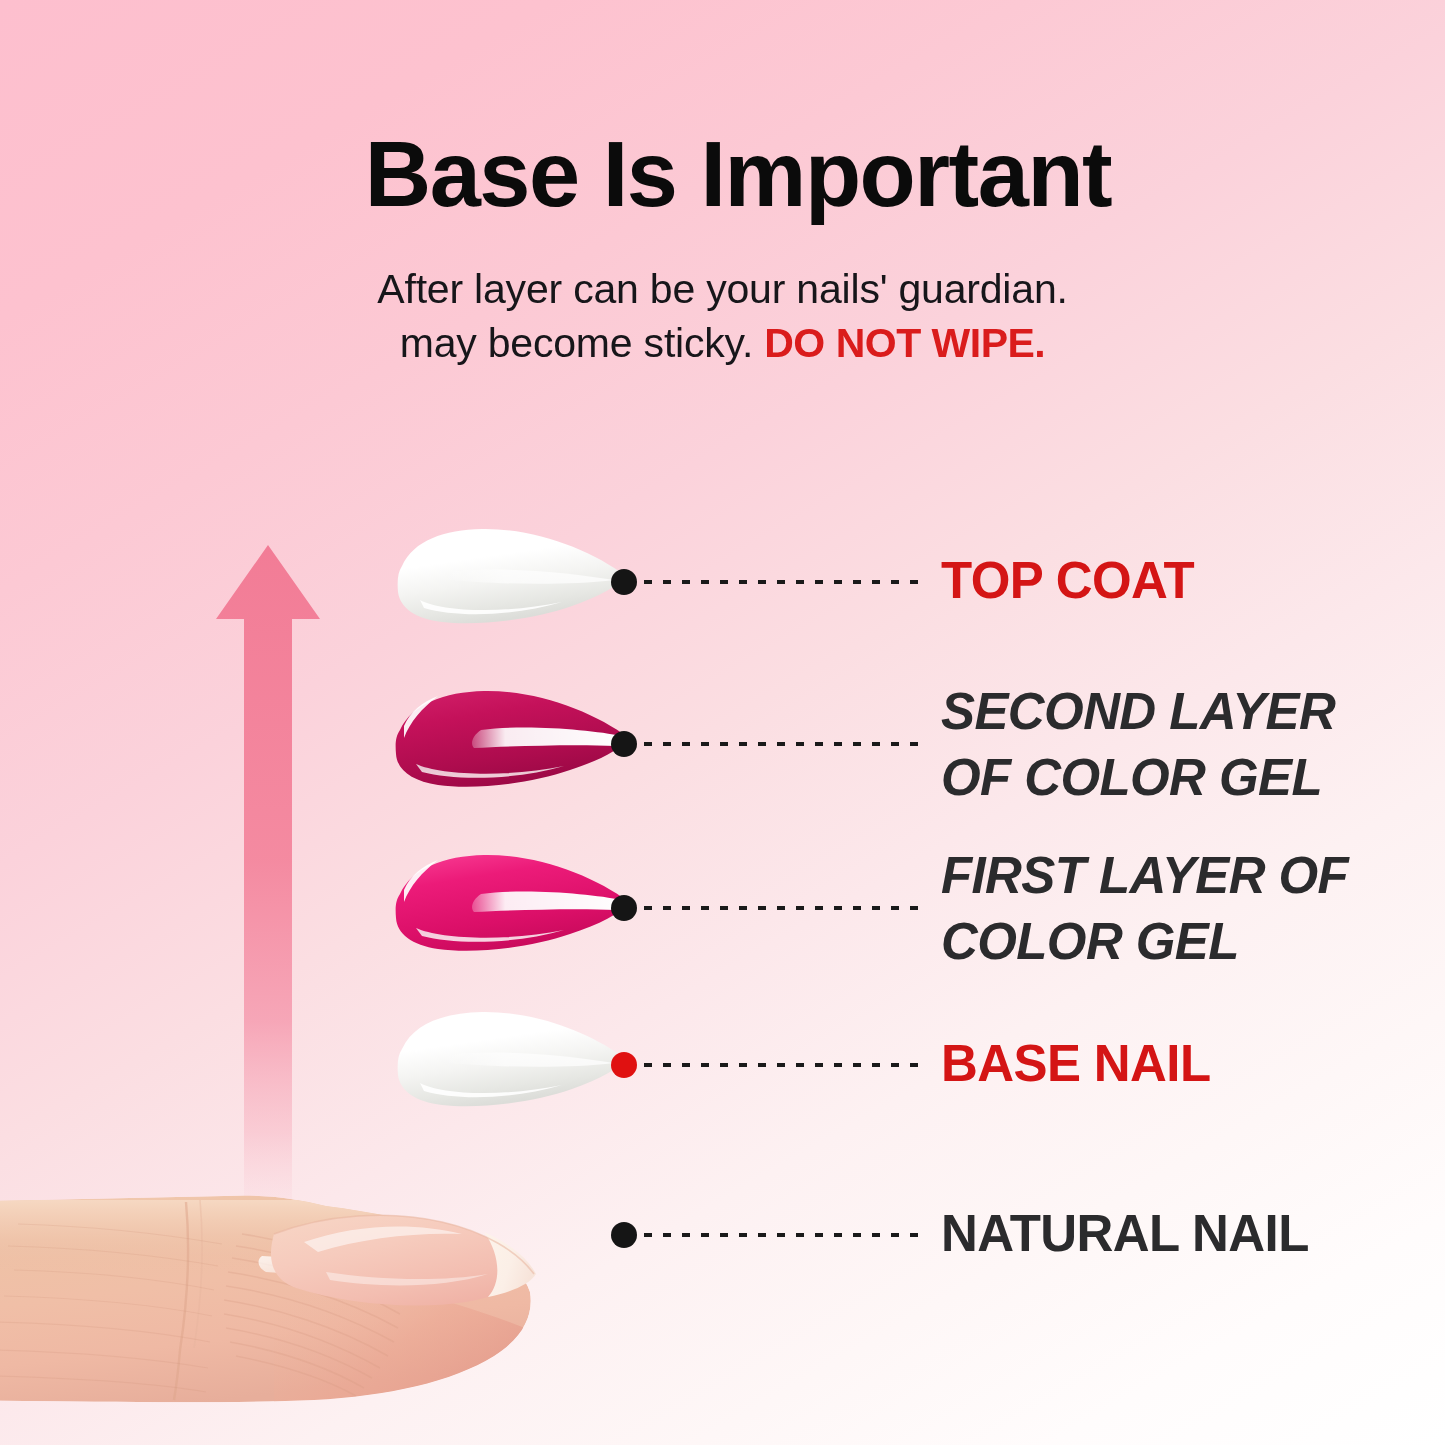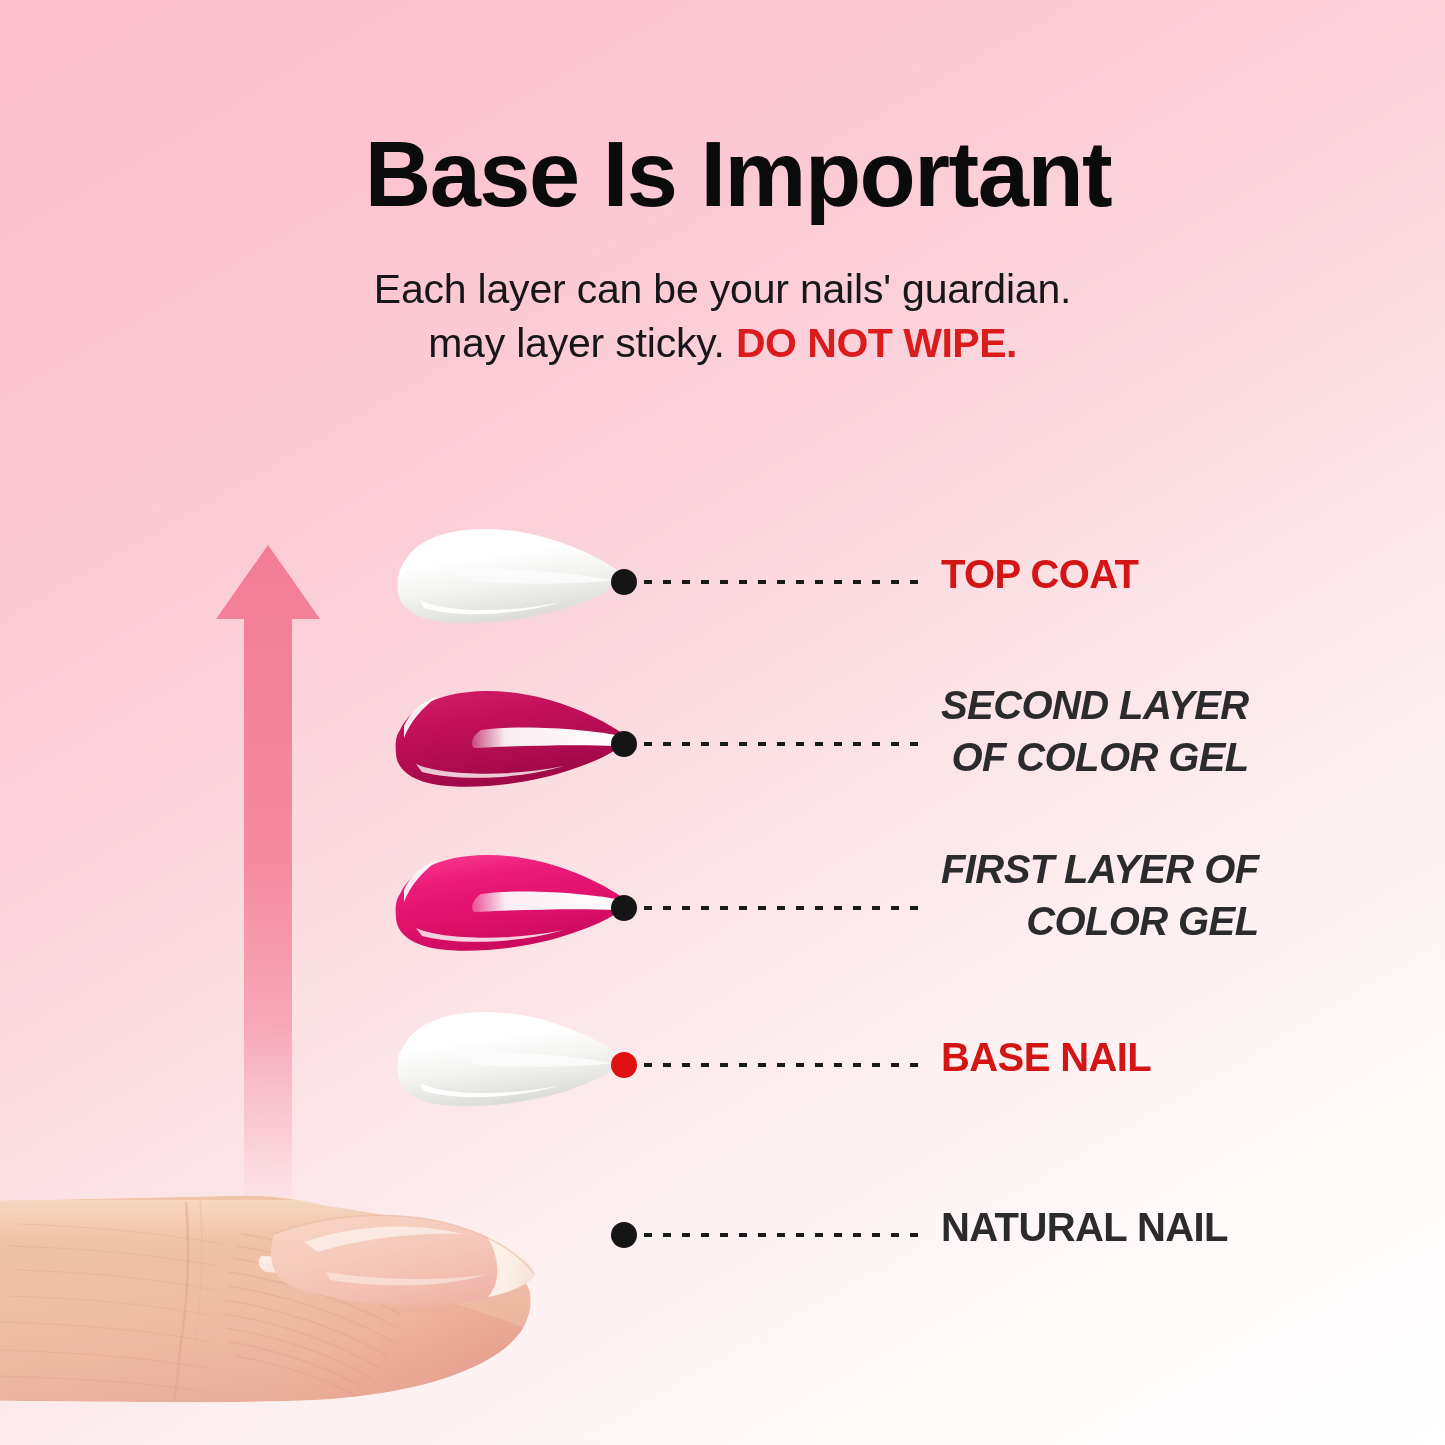--- a/index.html
+++ b/index.html
@@ -109,27 +109,26 @@
     width:26px; height:26px;
     border-radius:50%;
     transform:translate(-50%,-50%);
   }
   .dot.black{ background:#151515; }
   .dot.red{ background:#E01111; }
 
   .label{
     position:absolute;
     left:941px;
-    font-size:40px;
+    font-size:51px;
     font-weight:bold;
     line-height:1.30;
     letter-spacing:-0.6px;
     color:#2B2B2D;
     white-space:pre-line;
-    text-align:right;
   }
   .label.red{ color:#D41515; }
   .label.one-line{ transform:translateY(-34px); }
   .label.two-line{ transform:translateY(-65px);font-style:italic; }
 
   
   .finger{
     position:absolute;
     left:-26px;
     top:1150px;
@@ -139,22 +138,22 @@
   .finger svg{ display:block; width:100%; height:100%; }
 </style>
 </head>
 <body>
 
 <div id="canvas">
 
   <h1 class="title">Base Is Important</h1>
 
   <div class="subtitle">
-    <div>Each layer can be your nails' guardian.</div>
-    <div><span>may layer sticky. </span><span class="warn">DO NOT WIPE.</span></div>
+    <div>After layer can be your nails' guardian.</div>
+    <div><span>may become sticky. </span><span class="warn">DO NOT WIPE.</span></div>
   </div>
 
   <div class="arrow">
     <svg viewBox="0 0 104 700" preserveAspectRatio="none" aria-hidden="true">
       <defs>
         <linearGradient id="arrowFade" x1="0" y1="0" x2="0" y2="1">
           <stop offset="0%" stop-color="#F27C96" stop-opacity="1"></stop>
           <stop offset="45%" stop-color="#F4879E" stop-opacity="0.96"></stop>
           <stop offset="68%" stop-color="#F596AB" stop-opacity="0.78"></stop>
           <stop offset="84%" stop-color="#F7AFBE" stop-opacity="0.45"></stop>

